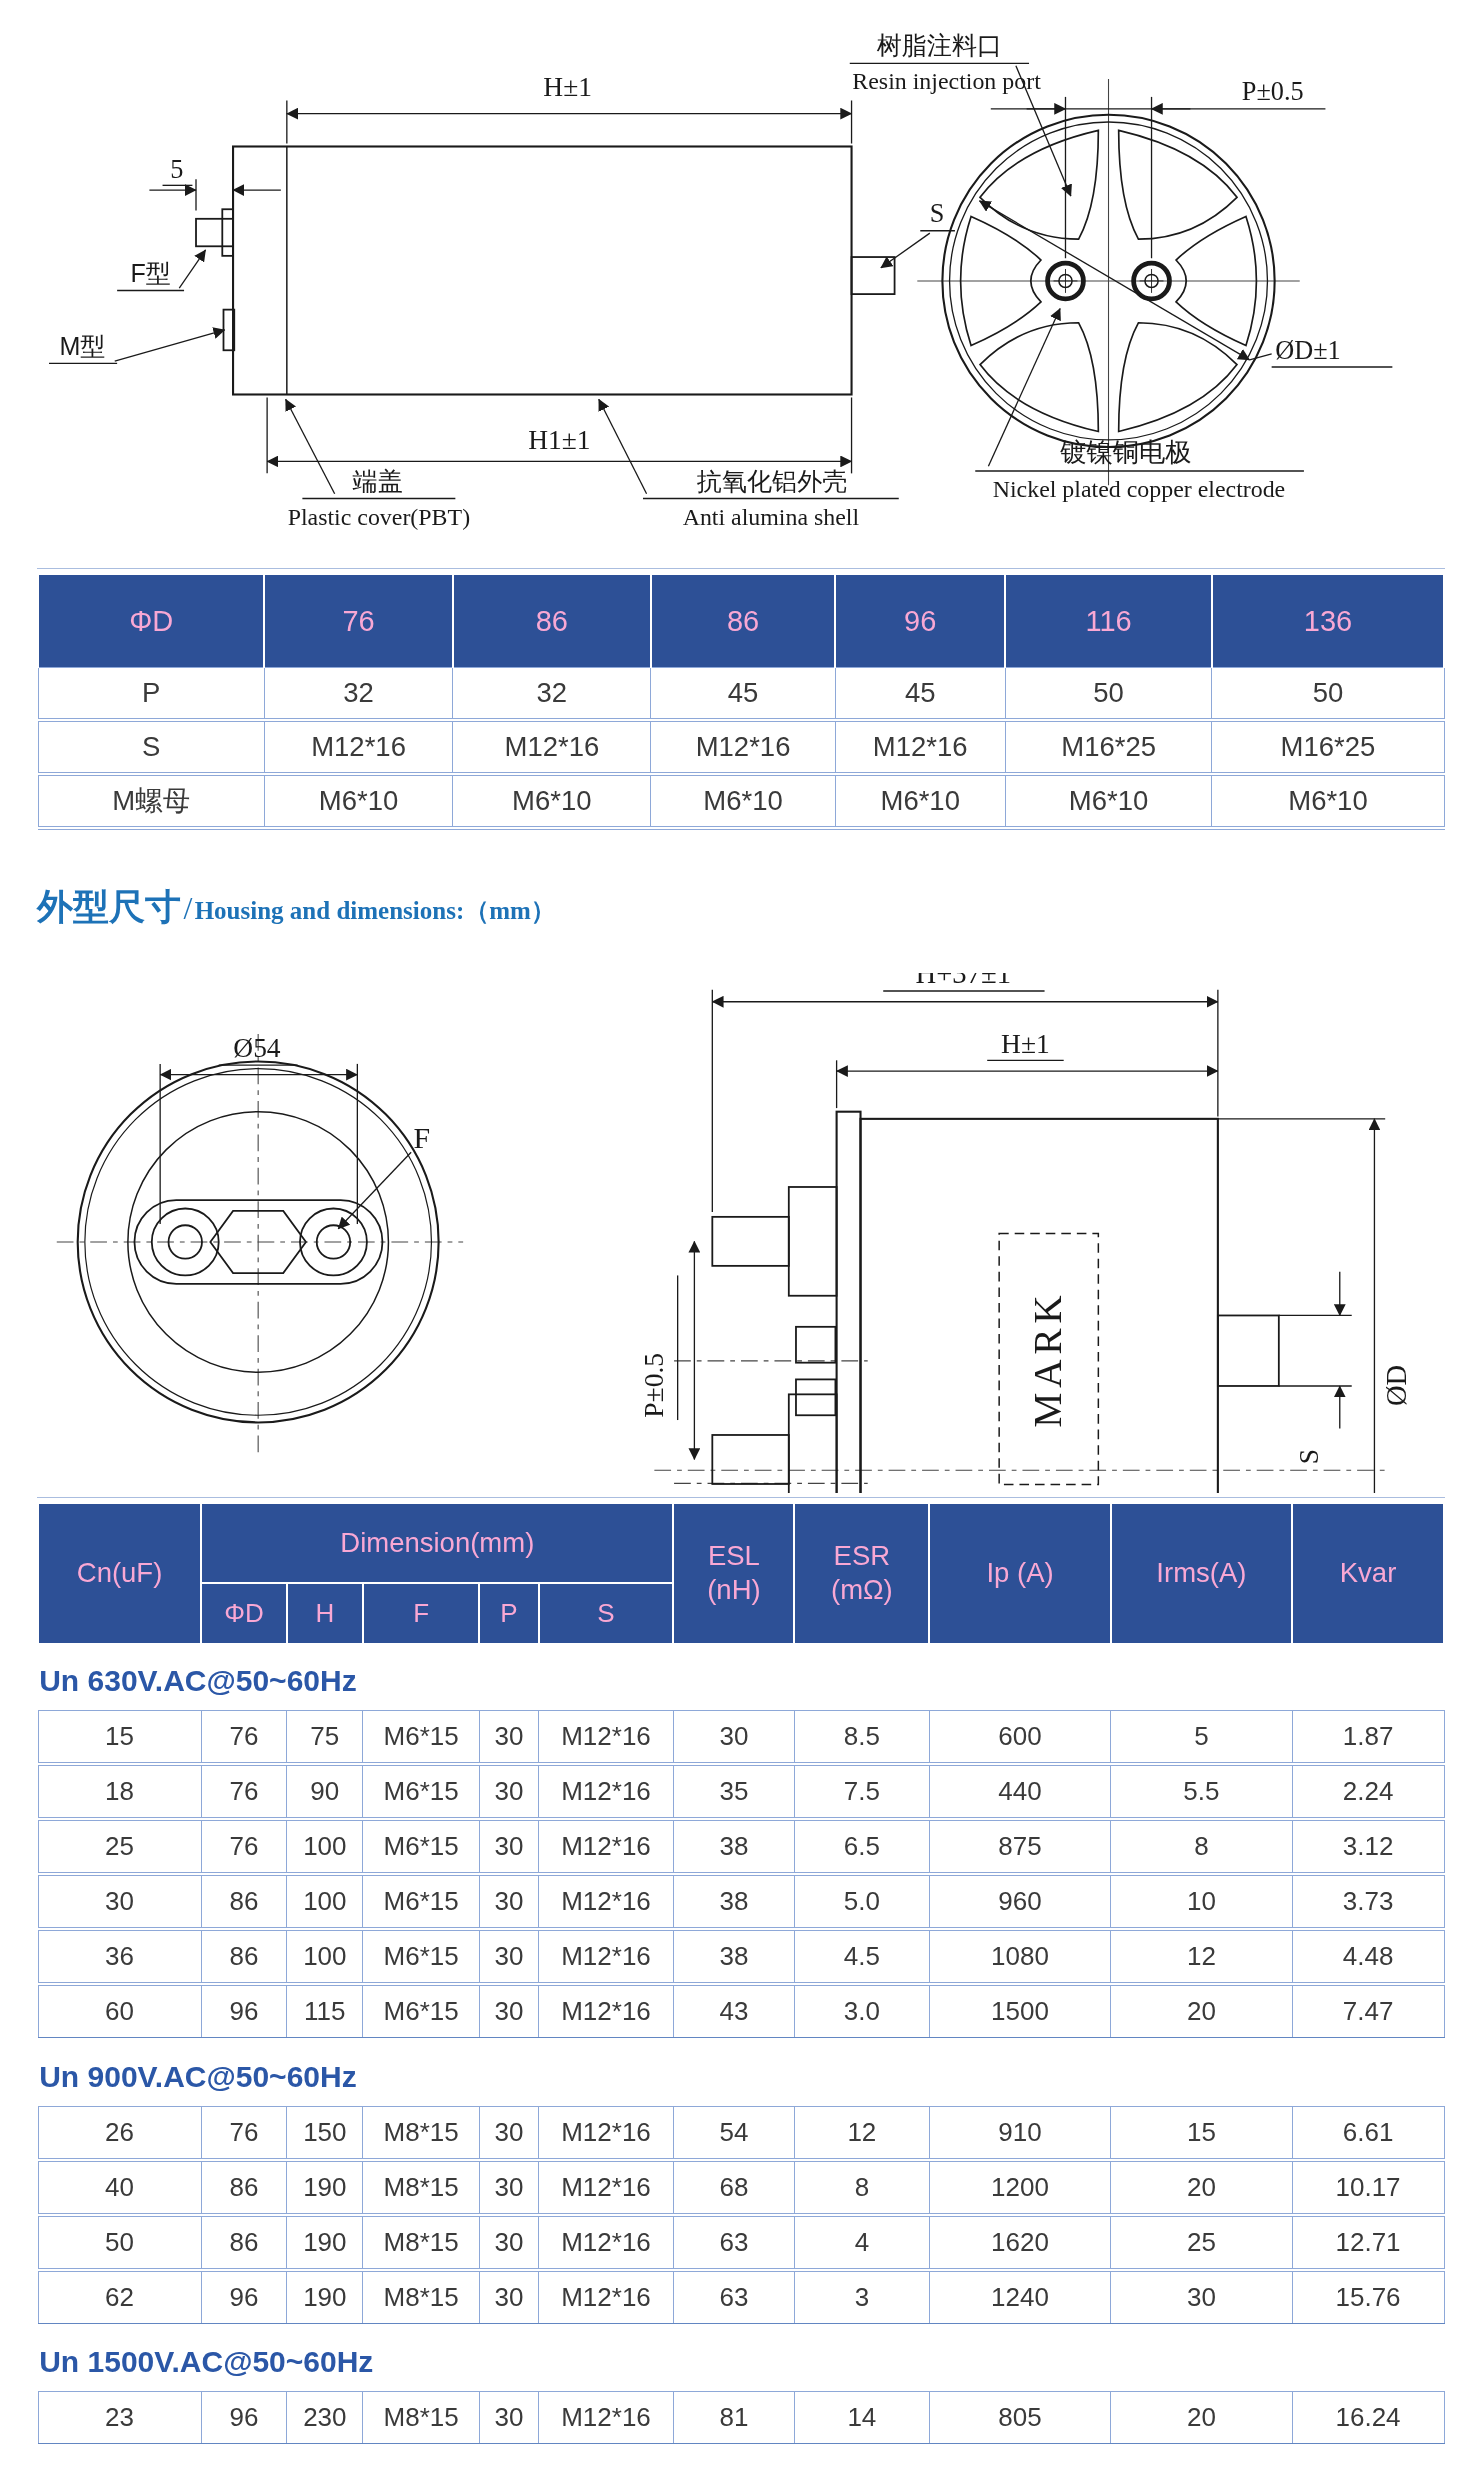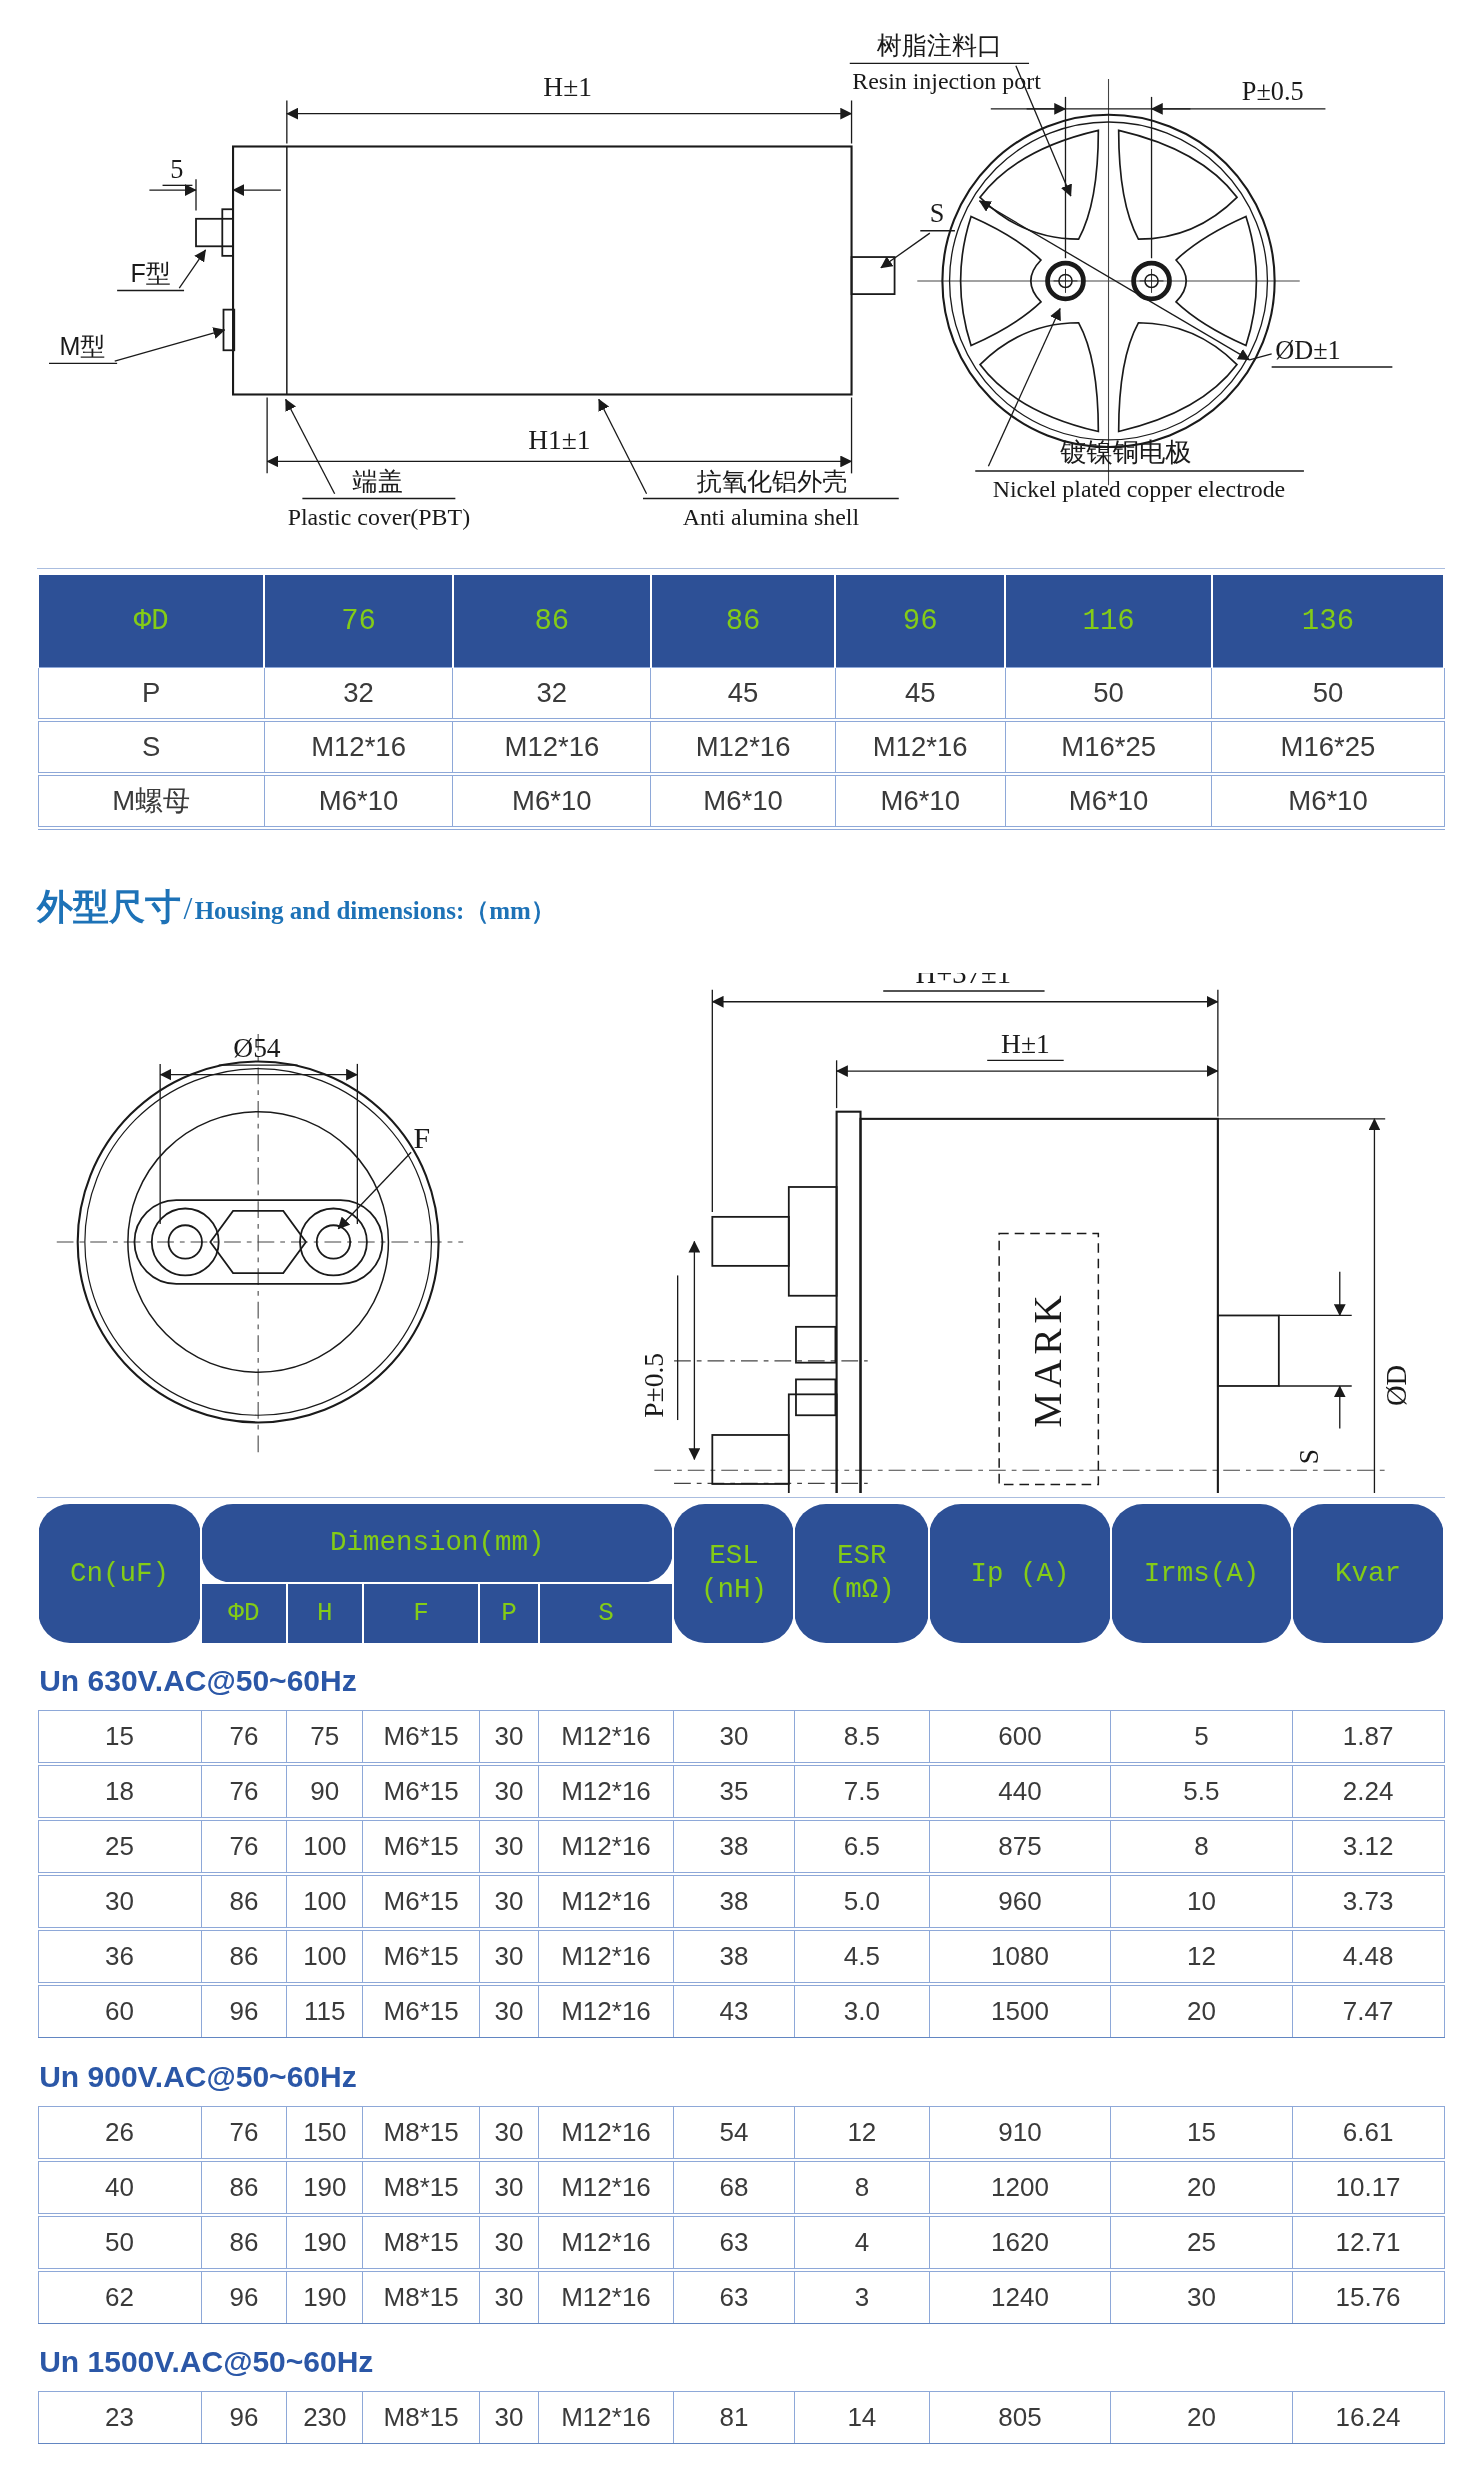--- a/index.html
+++ b/index.html
@@ -7,28 +7,28 @@
         font-family:"Liberation Sans",sans-serif;color:#3a3a3a;}
   svg{display:block;}
   svg text{fill:#1a1a1a;}
   .cad{font-family:"Liberation Serif",serif;}
 
   .rule{width:1408px;margin-left:37px;border-top:1.2px solid #aabddf;height:0;}
   .rule1{margin-top:30px;}
   .rule2{margin-top:3.6px;}
 
   table.blue-table{border-collapse:collapse;table-layout:fixed;width:1408px;margin:6px 0 0 37px;}
-  table.blue-table th{background:#2D5096;color:#84cc16;font-weight:400;font-family:Liberation Mono, monospace;}
+  table.blue-table th{background:#2D5096;color:#f9a8d4;font-weight:400;}
   #mount-table th{height:90px;font-size:29px;border:2.4px solid #ffffff;border-top:none;border-bottom:none;}
   #mount-table td{height:48px;font-size:27.5px;text-align:center;color:#3a3a3a;
      border:1.8px solid #8EA8D8;border-bottom:4.2px double #8EA8D8;}
   #mount-table td.last{border-bottom:1.8px solid #6286C2;}
 
   #spec-table thead th{border:2.4px solid #ffffff;border-top:none;border-bottom:none;font-size:27.5px;}
-  #spec-table thead tr.top th{height:76px;border-radius:32px;}
+  #spec-table thead tr.top th{height:76px;}
   #spec-table thead tr.sub th{height:57px;font-size:26px;}
   #spec-table thead th.dim-group{border-bottom:2.4px solid #ffffff;}
   #spec-table thead th.pre{white-space:pre-line;line-height:1.25;}
   #spec-table tbody td{height:49px;font-size:26px;text-align:center;color:#3a3a3a;
      border:1.8px solid #8EA8D8;border-top:1.8px solid #8EA8D8;border-bottom:4.2px double #8EA8D8;}
   #spec-table tbody tr.last td{border-bottom:1.8px solid #6286C2;}
   #spec-table tbody tr.section-row td{border:none;background:#fff;padding:21.5px 0 12px 1.2px;height:auto;}
   .un-title{display:flex;align-items:baseline;color:#2B57A7;font-size:30px;font-weight:700;}
   .un-title .freq{font-weight:700;}
 

